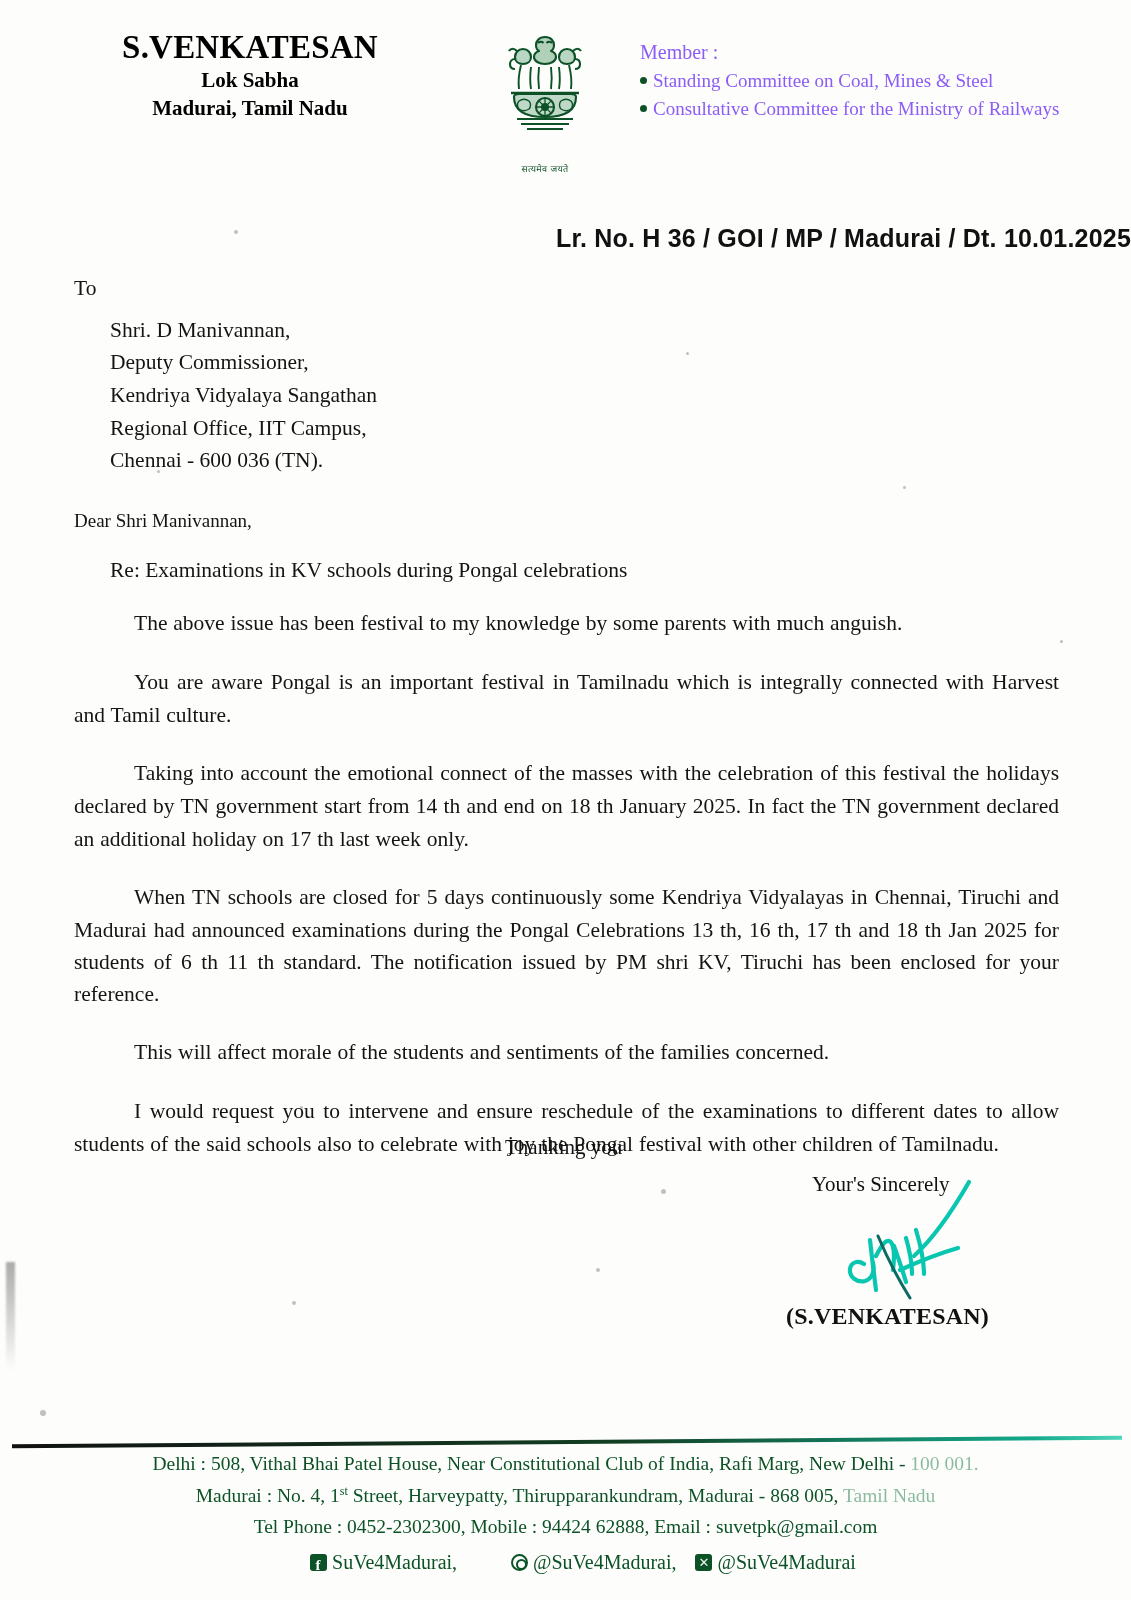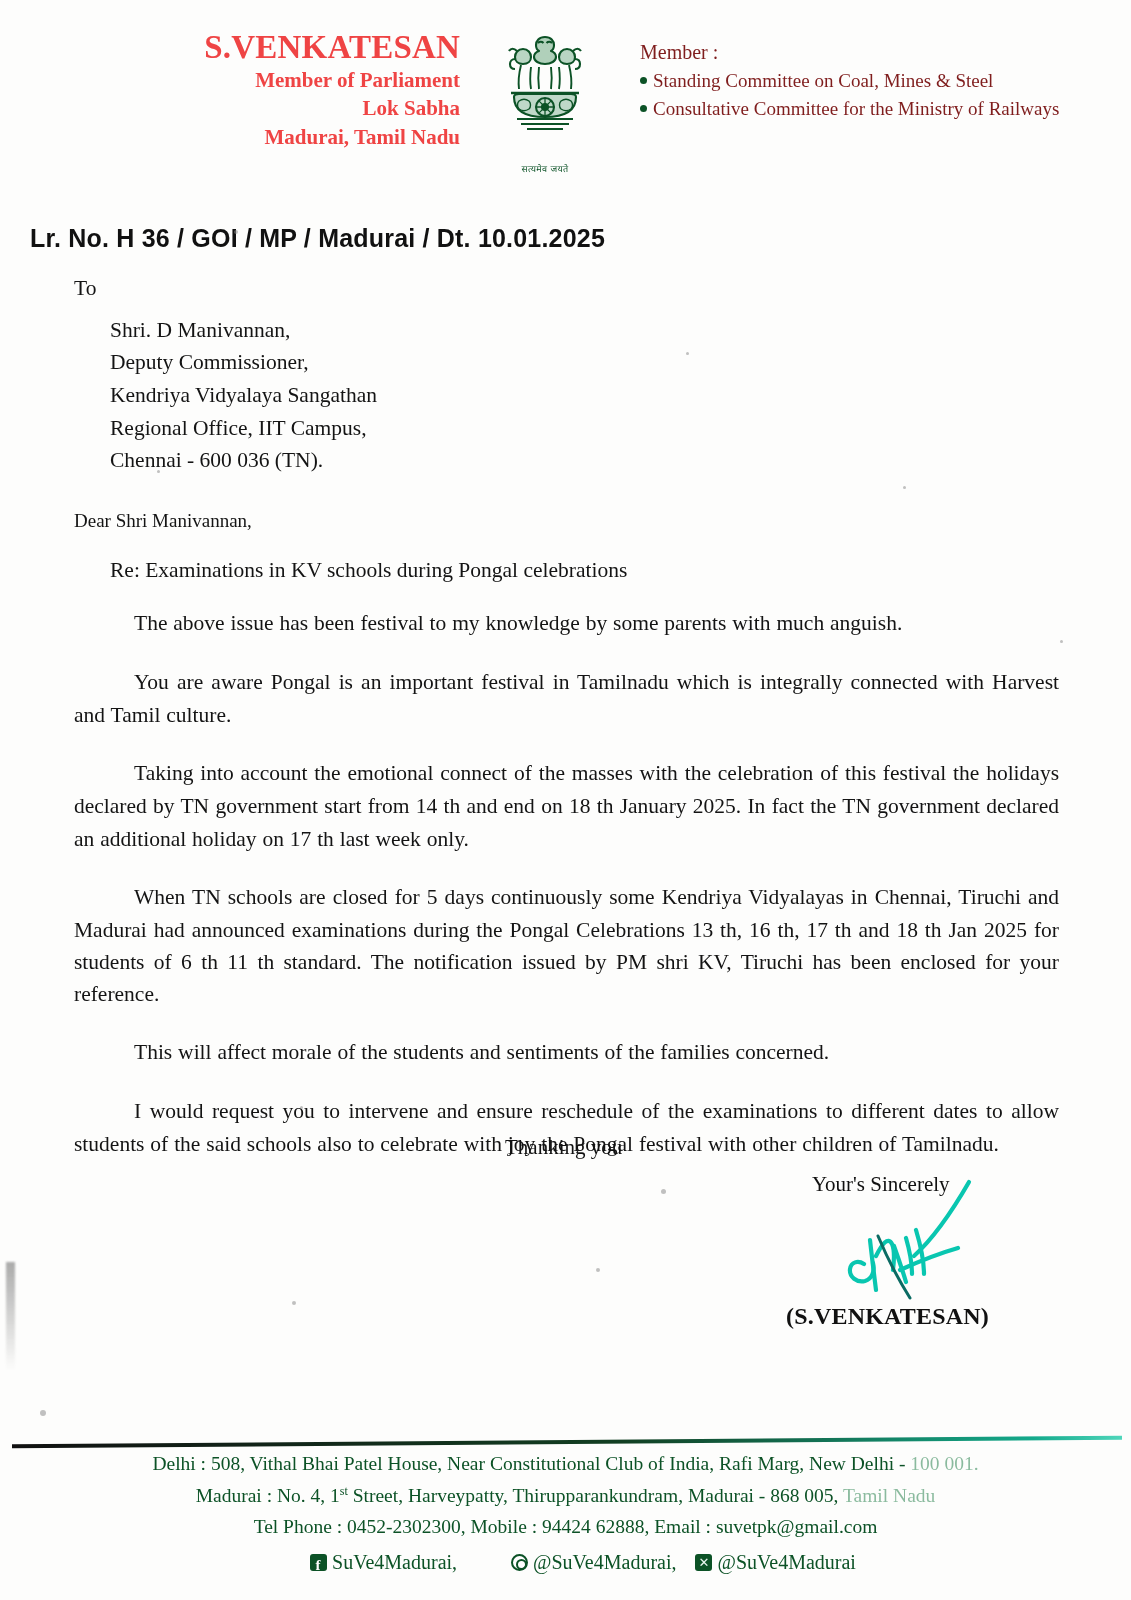--- a/index.html
+++ b/index.html
@@ -37,22 +37,22 @@
   
   .letterhead {
     position: absolute;
     top: 22px; left: 0; right: 0;
     height: 150px;
   }
   .lh-left {
     position: absolute;
     left: 40px; top: 8px;
     width: 420px;
-    text-align: right;
-    color: #ef4444;
+    text-align: center;
+    color: #000000;
   }
   .lh-name {
     font-size: 33px;
     font-weight: bold;
     letter-spacing: .2px;
     line-height: 1.05;
     white-space: nowrap;
   }
   .lh-sub {
     font-size: 21px;
@@ -72,21 +72,21 @@
     text-align: center;
     font-size: 9px;
     color: #0c5226;
     font-family: "DejaVu Sans", sans-serif;
     letter-spacing: .3px;
   }
 
   .lh-right {
     position: absolute;
     left: 640px; top: 18px;
-    color: #7f1d1d;
+    color: #8b5cf6;
   }
   .lh-member {
     font-size: 20px;
     line-height: 1.25;
     margin-bottom: 2px;
   }
   .lh-bullet {
     font-size: 19px;
     line-height: 1.45;
     white-space: nowrap;
@@ -97,21 +97,21 @@
     border-radius: 50%;
     background: #0c5226;
     margin-right: 6px;
     vertical-align: 3px;
   }
 
   
   .refline {
     position: absolute;
     top: 224px; left: 0; right: 0;
-    text-align: left;
+    text-align: right;
     font-family: "Liberation Sans", sans-serif;
     font-weight: bold;
     font-size: 25px;
     letter-spacing: .2px;
     color: #111;
     padding-left: 30px;
   }
 
   
   .body-wrap {
@@ -239,21 +239,20 @@
 </style>
 </head>
 <body>
 
 <div id="page">
 
   <div class="letterhead">
 
     <div class="lh-left">
       <div class="lh-name">S.VENKATESAN</div>
-      <div class="lh-sub">Member of Parliament</div>
       <div class="lh-sub">Lok Sabha</div>
       <div class="lh-sub">Madurai, Tamil Nadu</div>
     </div>
 
     <div class="emblem">
       <svg viewBox="0 0 96 132" width="96" height="132" aria-hidden="true">
         <g fill="none" stroke="#0c5226" stroke-width="2.1" stroke-linejoin="round">
 
           <path d="M48 10c-6 0-9 4-9 8 0 3 1 5 3 6-3 1-5 3-5 6 0 4 5 7 11 7s11-3 11-7c0-3-2-5-5-6 2-1 3-3 3-6 0-4-3-8-9-8z" fill="#1f7a3f" fill-opacity=".35"></path>
           <path d="M41 16c1.5-1.5 4-1.5 5.5 0M49.5 16c1.5-1.5 4-1.5 5.5 0"></path>

